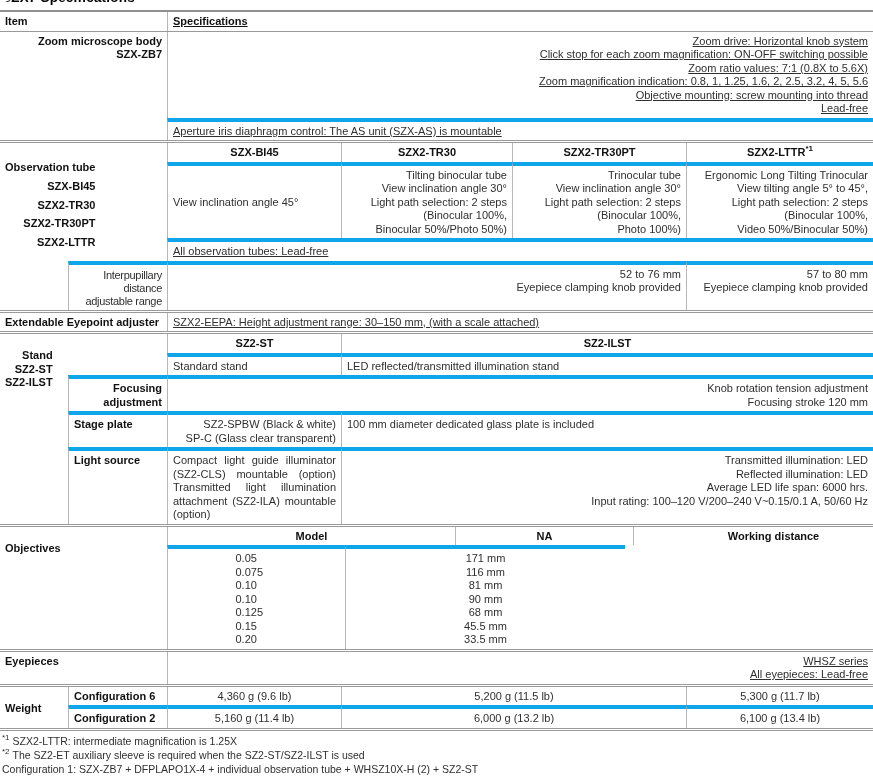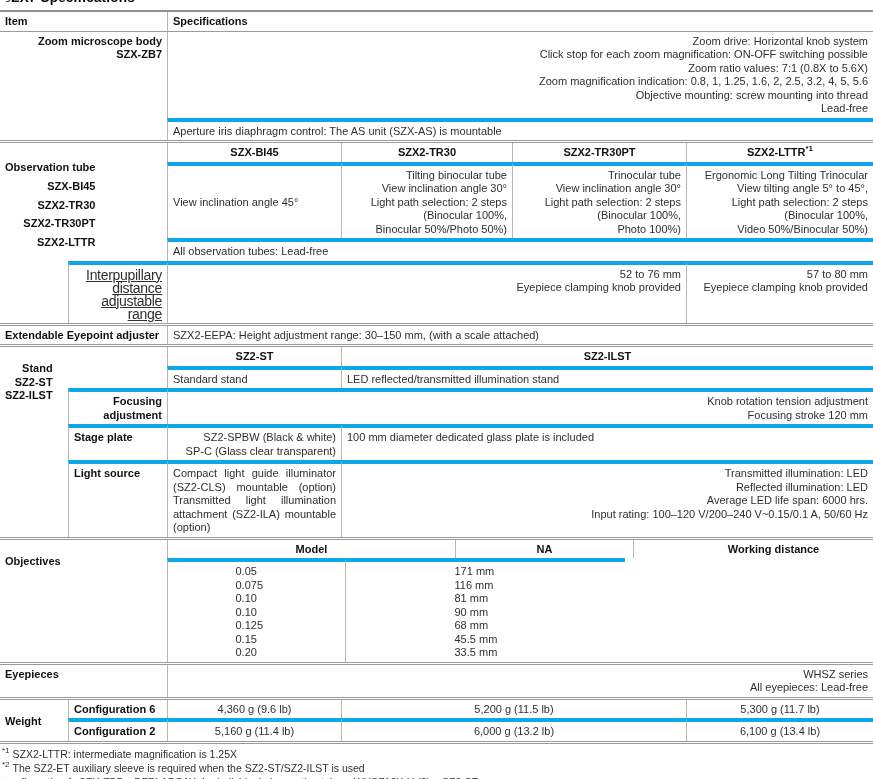--- a/index.html
+++ b/index.html
@@ -13,41 +13,41 @@
     border-radius:12px;
   }
   .title-clip{height:10px;overflow:hidden;position:relative;}
   .title-clip span{
     position:absolute;top:-10px;left:2px;
     font-size:13.5px;font-weight:bold;color:#000;letter-spacing:.2px;
   }
   .tbl{width:873px;}
   .row{display:flex;width:873px;}
   .c{box-sizing:border-box;flex-shrink:0;padding:3px 5px 2px 5px;line-height:13.5px;}
-  .grow{flex:1 1 auto;}
+  .grow{flex:1 1 auto;text-decoration:underline;}
   .w68{width:68px}.w99{width:99px}.w167{width:167px}.w171{width:171px}
   .w174{width:174px}.w178{width:178px}.w187{width:187px}.w240{width:280px}
   .w288{width:288px}.w345{width:345px}.w519{width:519px}.w532{width:532px}.w706{width:706px}
   .bL{border-left:1px solid #b6b6b6;}
   .bT{border-top:4px solid #0ea5e9;}
   .hdr{border-top:2px solid #8f8f8f;border-bottom:1px solid #9a9a9a;}
   .dbl{border-top:3px double #9a9a9a;}
   .dblB{border-bottom:3px double #9a9a9a;}
   .b{font-weight:bold;color:#111;}
   .ctr{text-align:center;}
   .pre{white-space:pre-line;text-align:right;}
   .vctr{display:flex;align-items:center;}
   .rel{position:relative;}
   .abs-item{position:absolute;left:5px;top:15px;font-weight:bold;color:#111;line-height:13.5px;}
   .lh19{line-height:18.8px;}
   .sup{font-size:8px;vertical-align:super;line-height:0;}
-  .cond{font-size:14px;letter-spacing:-0.3px;line-height:13px;padding-top:4px;text-decoration:underline;}
+  .cond{font-size:11px;letter-spacing:-0.3px;line-height:13px;padding-top:4px;}
   .just{text-align:justify;}
   .na-block{width:42px;margin:0 auto;text-align:left;}
-  .wd-block{width:62px;margin:0 auto;text-align:left;}
+  .wd-block{width:62px;margin:0 auto;text-align:center;}
   .foot{padding:4px 2px 0 2px;font-size:10.5px;line-height:13.2px;color:#2f2f2f;}
   .foot .sup{margin-right:3px;}
   .fline{margin:0 0 1px 0;}
 </style>
 </head>
 <body>
 
 <div class="page">
 
   <div class="title-clip">

